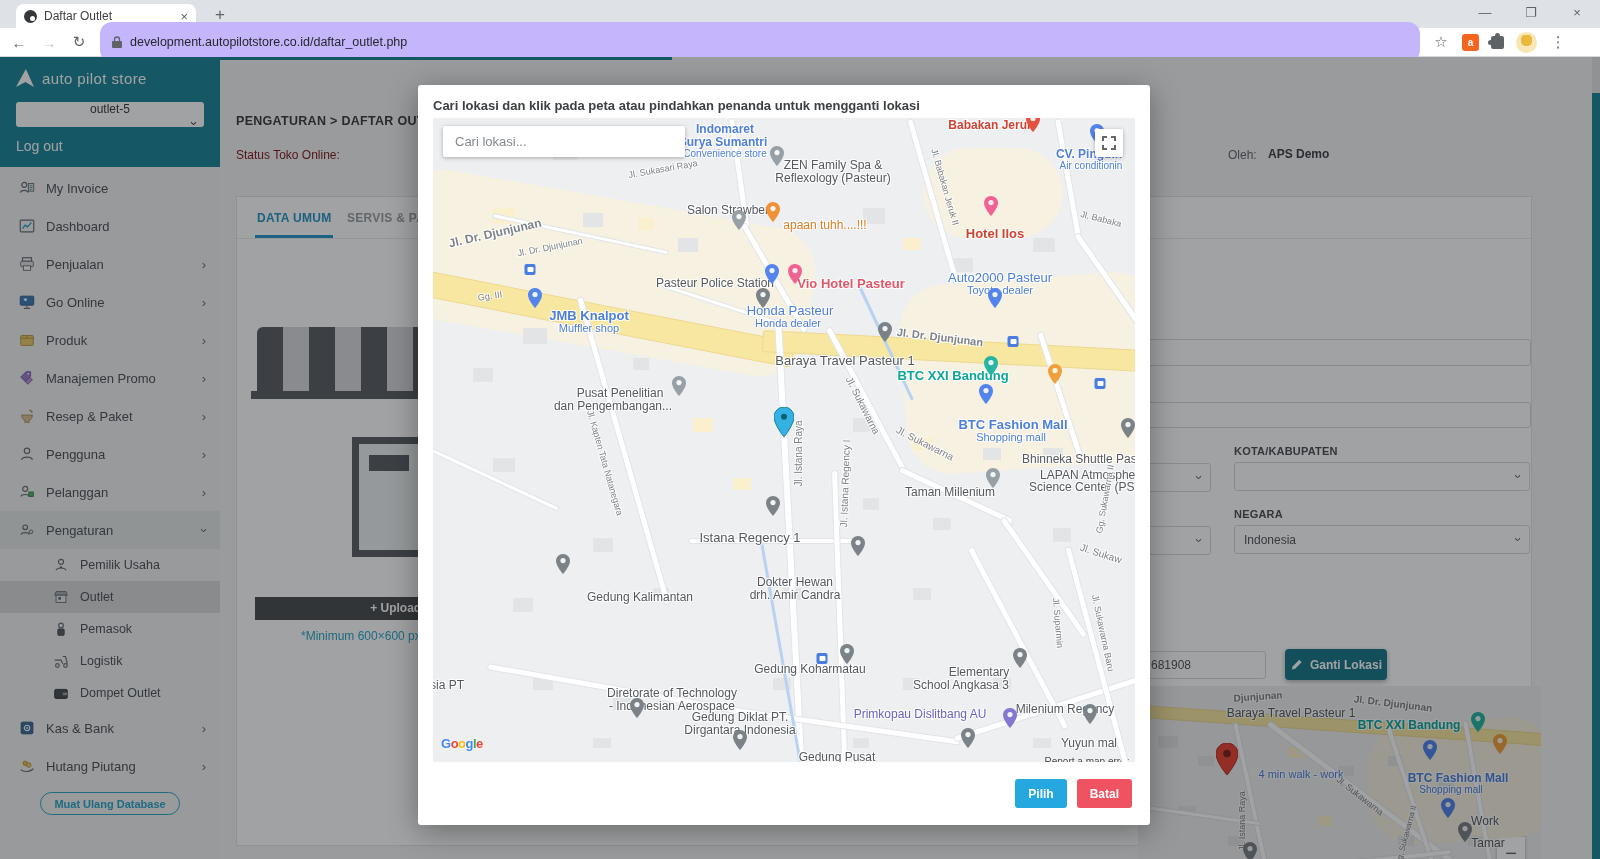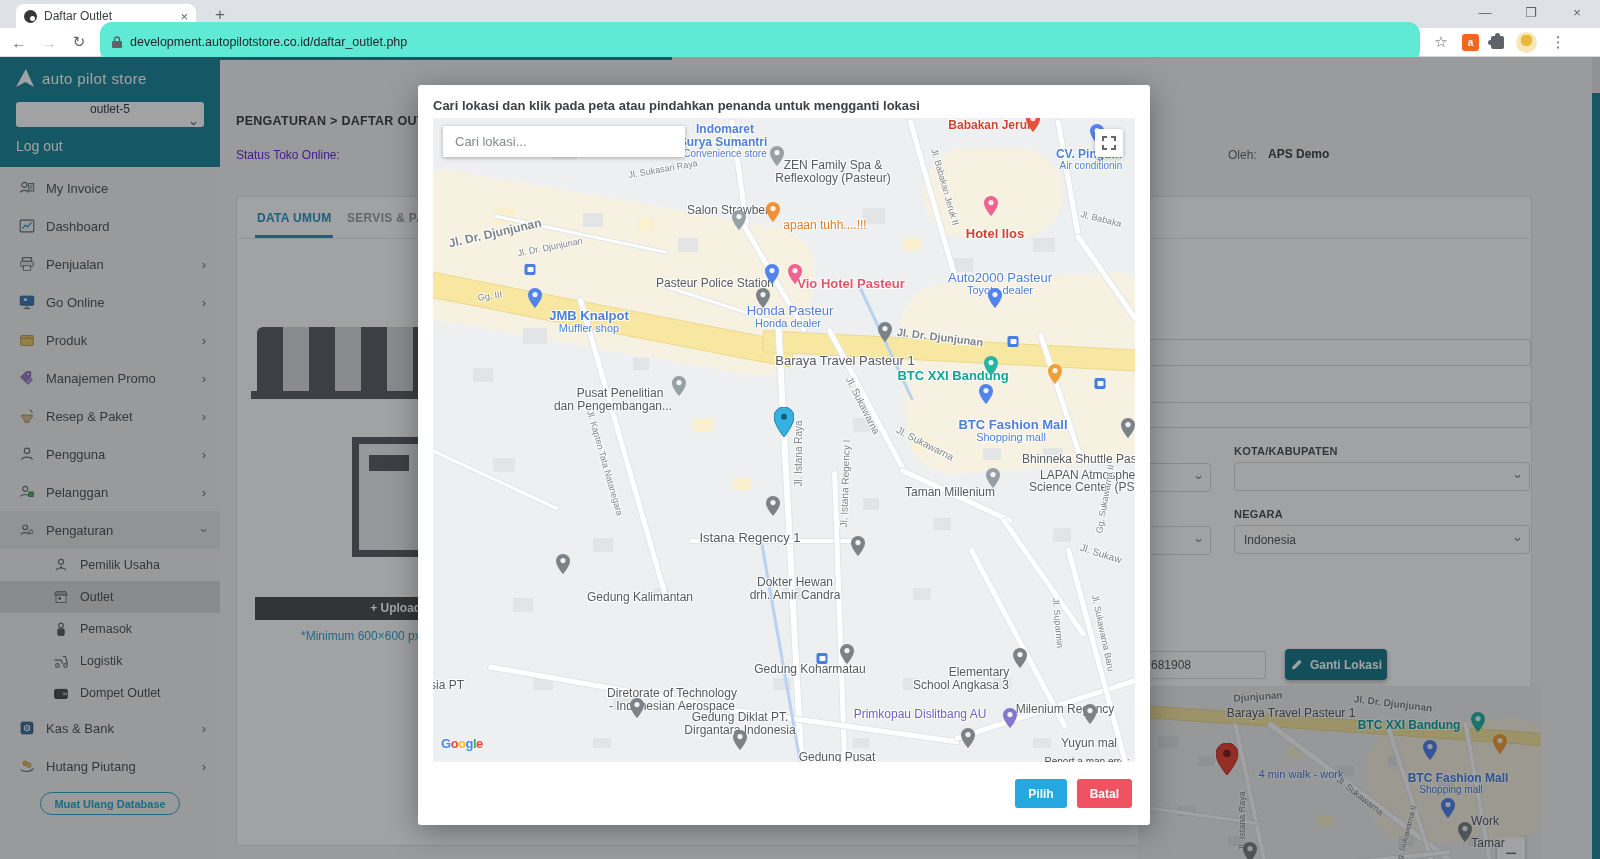--- a/index.html
+++ b/index.html
@@ -12,21 +12,21 @@
   .favicon { width:13px; height:13px; border-radius:50%; background:#35383b; position:relative; flex:none; }
   .favicon::after { content:""; position:absolute; right:2px; bottom:2px; width:5px; height:5px; border-radius:50%; background:#fff; }
   .tab-title { flex:1; white-space:nowrap; overflow:hidden; }
   .tab-close { color:#5f6368; font-size:13px; cursor:default; }
   .newtab { position:absolute; left:208px; top:4px; width:24px; height:24px; text-align:center; line-height:22px; font-size:17px; color:#5f6368; }
   .winctl { position:absolute; right:0; top:0; height:28px; display:flex; }
   .winctl span { width:46px; text-align:center; line-height:26px; font-size:13px; color:#5f6368; }
   .addressbar { position:absolute; left:0; top:28px; width:1600px; height:29px; background:#fff; border-bottom:1px solid #d5d8db; display:flex; align-items:center; padding:0 10px; gap:12px; }
   .navico { font-size:15px; color:#5f6368; width:18px; text-align:center; }
   .navico.dis { color:#c4c7cb; }
-  .urlpill { flex:1; height:40px; background:#5eead4; border-radius:12px; display:flex; align-items:center; padding:0 12px; gap:8px; max-width:1320px; }
+  .urlpill { flex:1; height:40px; background:#c4b5fd; border-radius:12px; display:flex; align-items:center; padding:0 12px; gap:8px; max-width:1320px; }
   .urlpill .url { font-size:12.5px; color:#25282b; }
   .bar-right { display:flex; align-items:center; gap:12px; padding-right:4px; }
   .ext-orange { width:17px; height:17px; border-radius:3px; background:#f4661f; color:#fff; font-size:10px; font-weight:bold; text-align:center; line-height:17px; }
   .puzzle { width:13px; height:13px; background:#5f6368; border-radius:2px; position:relative; }
   .puzzle::before { content:""; position:absolute; left:-3px; top:4px; width:5px; height:5px; border-radius:50%; background:#5f6368; }
   .puzzle::after { content:""; position:absolute; top:-3px; left:4px; width:5px; height:5px; border-radius:50%; background:#5f6368; }
   .avatar { width:21px; height:21px; border-radius:50%; background:radial-gradient(circle at 50% 40%, #e9b83c 0 35%, #f6e7b5 36% 100%); }
 
   
   .page { position:absolute; left:0; top:57px; width:1600px; height:802px; background:#f3f4f6; overflow:hidden; }
@@ -48,21 +48,21 @@
   .mi.hl { background:#e6e8e9; }
   .mi.sel { background:#d8dadc; }
   .mi .arrow { position:absolute; right:14px; color:#6a7076; font-size:13px; }
   .mi .arrow.down { transform:rotate(90deg); }
   .mi-icon { width:18px; height:18px; flex:none; }
   .reload-db { position:absolute; left:40px; top:735px; width:140px; height:23px; border:1.5px solid #2da7c9; color:#2da7c9; background:transparent; border-radius:12px; font-size:11px; font-weight:bold; font-family:"Liberation Sans",sans-serif; }
 
   
   .content { position:absolute; left:220px; top:0; width:1340px; height:802px; }
   .breadcrumb { position:absolute; left:16px; top:57px; font-size:12.5px; font-weight:bold; color:#3b4045; letter-spacing:.3px; }
-  .status-lbl { position:absolute; left:16px; top:91px; font-size:12px; color:#6d28d9; }
+  .status-lbl { position:absolute; left:16px; top:91px; font-size:12px; color:#7f1d1d; }
   .oleh-lbl { position:absolute; left:1008px; top:91px; font-size:12px; color:#64696e; }
   .author { position:absolute; left:1048px; top:90px; font-size:12px; font-weight:bold; color:#3f444a; }
   .timestamp { position:absolute; left:1048px; top:107px; font-size:11.5px; color:#5a5f64;margin-top:43px; }
   .card { position:absolute; left:16px; top:139px; width:1296px; height:650px; background:#fff; border:1px solid #e3e5e8; }
   .tabsrow { position:absolute; left:0; top:0; width:100%; height:42px; border-bottom:1px solid #e8eaec; }
   .tabitem { position:absolute; top:14px; font-size:12px; font-weight:bold; letter-spacing:.3px; }
   .tabitem.active { left:20px; color:#2a96c8; }
   .tabitem.active::after { content:""; position:absolute; left:-2px; right:-2px; bottom:-13px; height:3px; background:#2a96c8; }
   .tabitem.idle { left:110px; color:#9aa0a5; }
   

